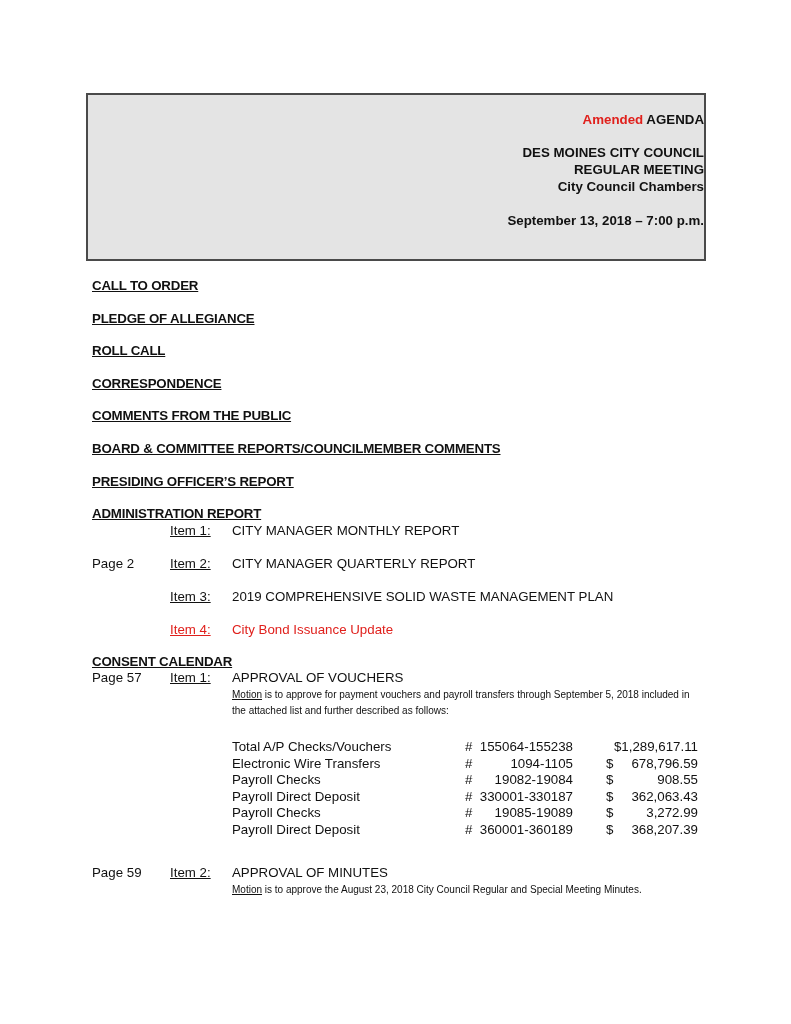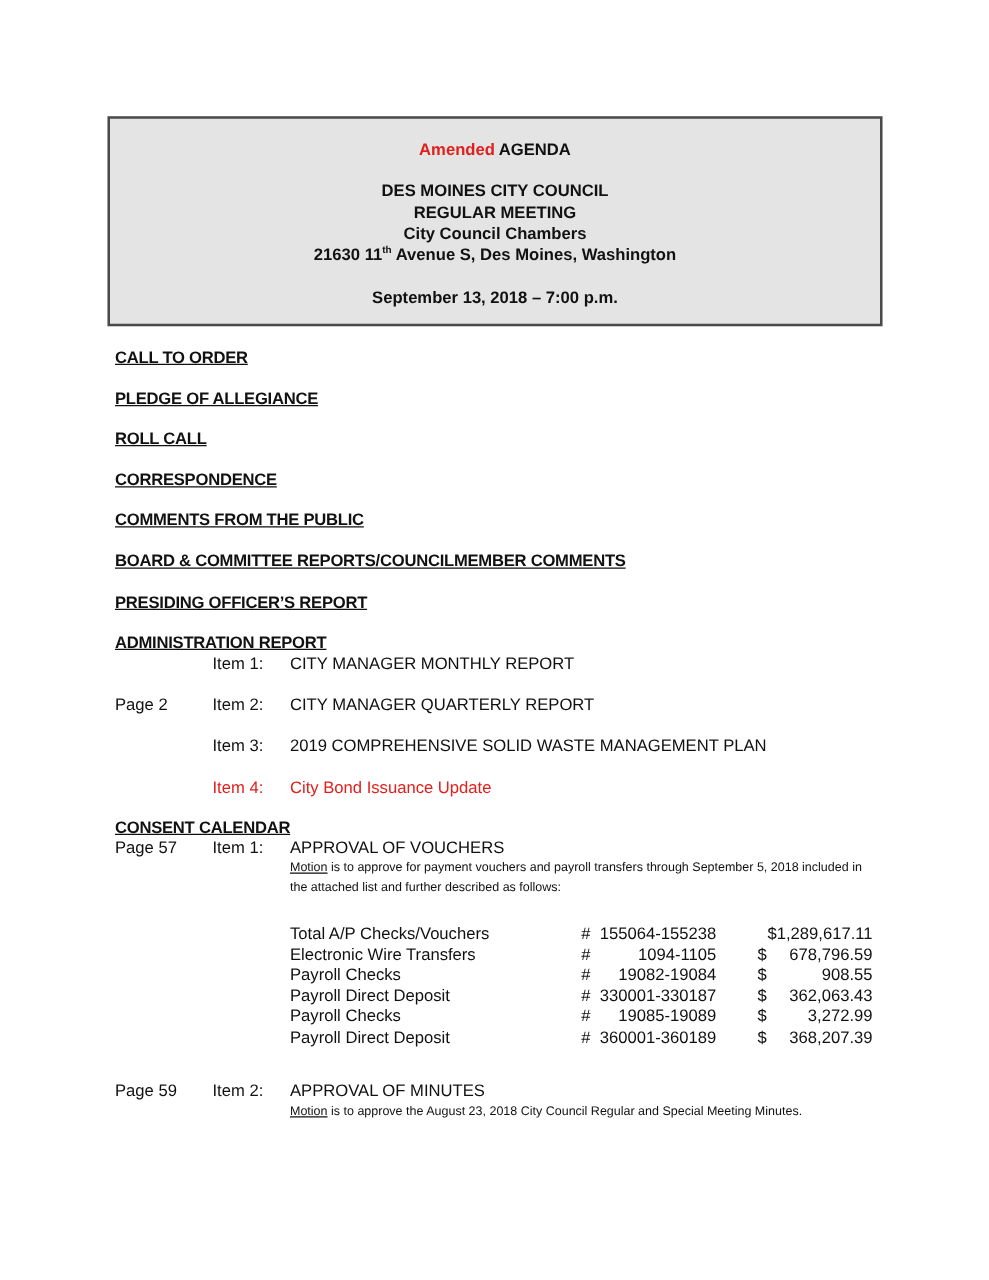--- a/index.html
+++ b/index.html
@@ -3,36 +3,36 @@
 <meta charset="utf-8">
 <style>
   html, body { margin: 0; padding: 0; background: #ffffff; }
   body {
     width: 791px; height: 1024px; position: relative; overflow: hidden;
     font-family: "Liberation Sans", sans-serif; color: #111111;
   }
   .header-box {
     position: absolute; left: 86px; top: 93px; width: 616px; height: 164px;
     background: #e4e4e4; border: 2px solid #4a4a4a;
-    text-align: center; font-weight: bold; font-size: 13.3px; line-height: 17px;
+    text-align: right; font-weight: bold; font-size: 13.3px; line-height: 17px;
   }
   .header-box .amend { margin-top: 16px; }
   .header-box .red { color: #e0201c; }
   .header-box .org { margin-top: 16px; }
   .header-box .date { margin-top: 17px; }
   sup { font-size: 8px; line-height: 0; }
 
   .section {
     position: absolute; left: 92px; font-weight: bold; font-size: 13.3px;
     letter-spacing: -0.2px;
     text-decoration: underline;
   }
   .row { position: absolute; font-size: 13.3px; line-height: 16px; }
   .page-lbl { position: absolute; left: 92px; }
-  .item-lbl { position: absolute; left: 170px; }
+  .item-lbl { position: absolute; left: 170px; text-decoration: underline; }
   .item-txt { position: absolute; left: 232px; white-space: nowrap; }
   .red-text { color: #e0201c; }
   .body-text { position: absolute; left: 232px; width: 470px; font-size: 10px; line-height: 16px; }
   u { text-decoration: underline; }
 
   .vtable { position: absolute; left: 232px; top: 739px; width: 466px; font-size: 13.3px; }
   .vrow { position: relative; height: 16.5px; }
   .vrow .lbl { position: absolute; left: 0; white-space: nowrap; text-align: right; }
   .vrow .num { position: absolute; left: 233px; width: 108px; white-space: pre; font-family: "Liberation Sans", sans-serif; }
   .vrow .amt { position: absolute; left: 374px; width: 92px; white-space: pre; }
@@ -42,21 +42,20 @@
   .vrow .num .r { position: absolute; right: 0; }
 </style>
 </head>
 <body>
 
 <div class="header-box">
   <div class="amend"><span class="red">Amended</span><span> AGENDA</span></div>
   <div class="org">DES MOINES CITY COUNCIL</div>
   <div>REGULAR MEETING</div>
   <div>City Council Chambers</div>
-  <div><span>21630 11</span><sup>th</sup><span> Avenue S, Des Moines, Washington</span></div>
   <div class="date">September 13, 2018 – 7:00 p.m.</div>
 </div>
 
 <div class="section" style="top:278px">CALL TO ORDER</div>
 <div class="section" style="top:311px">PLEDGE OF ALLEGIANCE</div>
 <div class="section" style="top:343px">ROLL CALL</div>
 <div class="section" style="top:376px">CORRESPONDENCE</div>
 <div class="section" style="top:408px">COMMENTS FROM THE PUBLIC</div>
 <div class="section" style="top:441px">BOARD &amp; COMMITTEE REPORTS/COUNCILMEMBER COMMENTS</div>
 <div class="section" style="top:474px">PRESIDING OFFICER’S REPORT</div>

